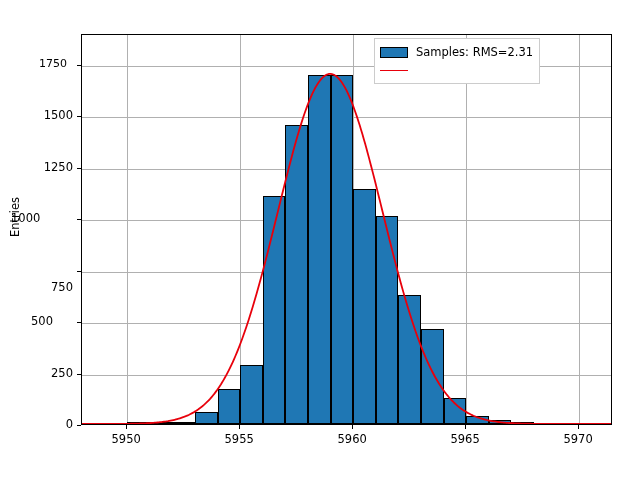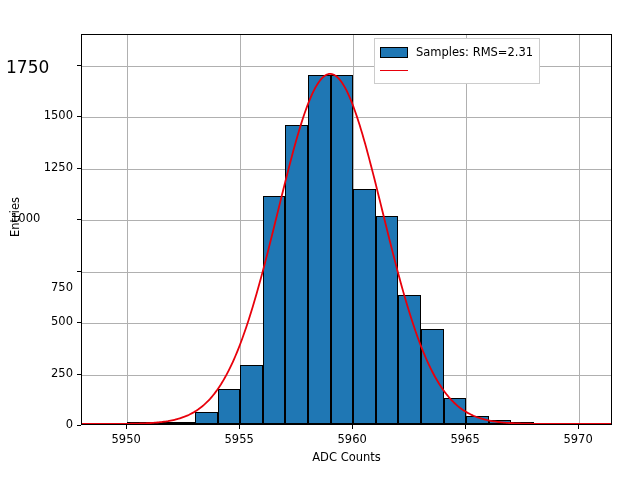--- a/index.html
+++ b/index.html
@@ -111,39 +111,38 @@
         <div class="hist-bar" style="left: 384.128px; width: 22.5957px; height: 7.82px; background: rgb(31, 119, 180); border-color: rgb(0, 0, 0);"></div>
         <div class="hist-bar" style="left: 406.723px; width: 22.5957px; height: 3.70421px; background: rgb(31, 119, 180); border-color: rgb(0, 0, 0);"></div>
         <div class="hist-bar" style="left: 429.319px; width: 22.5957px; height: 1.6px; background: rgb(31, 119, 180); border-color: rgb(0, 0, 0);"></div>
       </div>
     <svg id="fit-layer" viewBox="0 0 531 391" preserveAspectRatio="none">
       <polyline id="fit-path" fill="none" stroke="#e8000b" stroke-width="1.8" stroke-linejoin="round" stroke-linecap="round" points="0.00,391.00 1.33,390.99 2.66,390.99 3.98,390.99 5.31,390.99 6.64,390.99 7.96,390.99 9.29,390.99 10.62,390.99 11.95,390.99 13.27,390.99 14.60,390.98 15.93,390.98 17.26,390.98 18.59,390.98 19.91,390.97 21.24,390.97 22.57,390.97 23.89,390.96 25.22,390.96 26.55,390.96 27.88,390.95 29.20,390.94 30.53,390.94 31.86,390.93 33.19,390.92 34.52,390.92 35.84,390.91 37.17,390.90 38.50,390.89 39.82,390.87 41.15,390.86 42.48,390.85 43.81,390.83 45.14,390.81 46.46,390.79 47.79,390.77 49.12,390.75 50.45,390.72 51.77,390.70 53.10,390.66 54.43,390.63 55.75,390.60 57.08,390.56 58.41,390.51 59.74,390.47 61.07,390.42 62.39,390.36 63.72,390.30 65.05,390.24 66.38,390.17 67.70,390.09 69.03,390.01 70.36,389.92 71.68,389.82 73.01,389.72 74.34,389.61 75.67,389.48 77.00,389.35 78.32,389.21 79.65,389.06 80.98,388.89 82.30,388.72 83.63,388.53 84.96,388.32 86.29,388.11 87.61,387.87 88.94,387.62 90.27,387.35 91.60,387.06 92.93,386.75 94.25,386.42 95.58,386.07 96.91,385.70 98.23,385.30 99.56,384.87 100.89,384.41 102.22,383.93 103.55,383.41 104.87,382.87 106.20,382.29 107.53,381.67 108.86,381.01 110.18,380.32 111.51,379.59 112.84,378.81 114.16,377.99 115.49,377.12 116.82,376.21 118.15,375.24 119.48,374.22 120.80,373.15 122.13,372.02 123.46,370.83 124.79,369.58 126.11,368.27 127.44,366.89 128.77,365.45 130.09,363.94 131.42,362.35 132.75,360.70 134.08,358.96 135.41,357.15 136.73,355.26 138.06,353.29 139.39,351.24 140.71,349.10 142.04,346.87 143.37,344.55 144.70,342.15 146.02,339.65 147.35,337.06 148.68,334.37 150.01,331.59 151.34,328.71 152.66,325.73 153.99,322.66 155.32,319.48 156.64,316.21 157.97,312.83 159.30,309.36 160.63,305.78 161.95,302.11 163.28,298.33 164.61,294.46 165.94,290.49 167.27,286.42 168.59,282.26 169.92,278.00 171.25,273.66 172.57,269.22 173.90,264.69 175.23,260.09 176.56,255.40 177.89,250.63 179.21,245.78 180.54,240.87 181.87,235.89 183.20,230.84 184.52,225.74 185.85,220.58 187.18,215.37 188.50,210.12 189.83,204.83 191.16,199.51 192.49,194.16 193.82,188.79 195.14,183.41 196.47,178.02 197.80,172.63 199.13,167.25 200.45,161.88 201.78,156.53 203.11,151.21 204.43,145.92 205.76,140.68 207.09,135.49 208.42,130.35 209.75,125.29 211.07,120.29 212.40,115.38 213.73,110.56 215.05,105.84 216.38,101.22 217.71,96.72 219.04,92.34 220.36,88.08 221.69,83.96 223.02,79.98 224.35,76.15 225.68,72.48 227.00,68.97 228.33,65.63 229.66,62.47 230.98,59.48 232.31,56.68 233.64,54.08 234.97,51.67 236.30,49.46 237.62,47.45 238.95,45.65 240.28,44.07 241.61,42.70 242.93,41.55 244.26,40.61 245.59,39.90 246.91,39.42 248.24,39.15 249.57,39.11 250.90,39.30 252.23,39.71 253.55,40.34 254.88,41.19 256.21,42.27 257.54,43.56 258.86,45.07 260.19,46.79 261.52,48.72 262.84,50.86 264.17,53.20 265.50,55.74 266.83,58.47 268.16,61.39 269.48,64.49 270.81,67.77 272.14,71.22 273.46,74.84 274.79,78.61 276.12,82.54 277.45,86.61 278.77,90.82 280.10,95.16 281.43,99.62 282.76,104.20 284.09,108.88 285.41,113.67 286.74,118.55 288.07,123.51 289.39,128.56 290.72,133.67 292.05,138.84 293.38,144.06 294.70,149.33 296.03,154.64 297.36,159.98 298.69,165.35 300.02,170.73 301.34,176.12 302.67,181.51 304.00,186.89 305.32,192.27 306.65,197.62 307.98,202.95 309.31,208.26 310.64,213.52 311.96,218.74 313.29,223.92 314.62,229.04 315.95,234.11 317.27,239.12 318.60,244.06 319.93,248.92 321.25,253.72 322.58,258.44 323.91,263.08 325.24,267.63 326.57,272.10 327.89,276.48 329.22,280.77 330.55,284.96 331.88,289.06 333.20,293.07 334.53,296.98 335.86,300.78 337.18,304.49 338.51,308.10 339.84,311.61 341.17,315.03 342.50,318.34 343.82,321.55 345.15,324.66 346.48,327.67 347.80,330.58 349.13,333.40 350.46,336.12 351.79,338.74 353.11,341.27 354.44,343.71 355.77,346.06 357.10,348.32 358.43,350.49 359.75,352.57 361.08,354.58 362.41,356.49 363.73,358.33 365.06,360.09 366.39,361.78 367.72,363.39 369.05,364.92 370.37,366.39 371.70,367.79 373.03,369.13 374.36,370.40 375.68,371.61 377.01,372.76 378.34,373.85 379.66,374.89 380.99,375.87 382.32,376.81 383.65,377.69 384.98,378.53 386.30,379.32 387.63,380.07 388.96,380.77 390.29,381.44 391.61,382.07 392.94,382.67 394.27,383.22 395.59,383.75 396.92,384.25 398.25,384.71 399.58,385.15 400.91,385.56 402.23,385.94 403.56,386.30 404.89,386.64 406.21,386.96 407.54,387.25 408.87,387.53 410.20,387.78 411.52,388.02 412.85,388.25 414.18,388.46 415.51,388.65 416.84,388.83 418.16,389.00 419.49,389.16 420.82,389.30 422.14,389.44 423.47,389.56 424.80,389.68 426.13,389.79 427.45,389.89 428.78,389.98 430.11,390.06 431.44,390.14 432.77,390.21 434.09,390.28 435.42,390.34 436.75,390.40 438.07,390.45 439.40,390.50 440.73,390.54 442.06,390.58 443.39,390.62 444.71,390.65 446.04,390.68 447.37,390.71 448.70,390.74 450.02,390.76 451.35,390.79 452.68,390.81 454.00,390.82 455.33,390.84 456.66,390.86 457.99,390.87 459.32,390.88 460.64,390.89 461.97,390.90 463.30,390.91 464.63,390.92 465.95,390.93 467.28,390.94 468.61,390.94 469.93,390.95 471.26,390.95 472.59,390.96 473.92,390.96 475.25,390.97 476.57,390.97 477.90,390.97 479.23,390.98 480.55,390.98 481.88,390.98 483.21,390.98 484.54,390.98 485.86,390.99 487.19,390.99 488.52,390.99 489.85,390.99 491.18,390.99 492.50,390.99 493.83,390.99 495.16,390.99 496.48,390.99 497.81,391.00 499.14,391.00 500.47,391.00 501.80,391.00 503.12,391.00 504.45,391.00 505.78,391.00 507.11,391.00 508.43,391.00 509.76,391.00 511.09,391.00 512.41,391.00 513.74,391.00 515.07,391.00 516.40,391.00 517.73,391.00 519.05,391.00 520.38,391.00 521.71,391.00 523.04,391.00 524.36,391.00 525.69,391.00 527.02,391.00 528.34,391.00 529.67,391.00 531.00,391.00"></polyline>
     </svg>
   </div>
 
   <div id="yaxis-title">Entries</div>
-  <div id="xaxis-title">ADC Counts</div>
 
   <div id="tick-labels-y">
       <div class="tick-y" style="position: absolute; left: 77px; top: 425px;"></div>
       <div style="position: absolute; left: 11px; top: 417px; width: 62px; text-align: right; font-size: 11.5px; color: rgb(0, 0, 0);">0</div>
       <div class="tick-y" style="position: absolute; left: 77px; top: 374px;"></div>
       <div style="position: absolute; left: 11px; top: 365.553px; width: 62px; text-align: right; font-size: 11.5px; color: rgb(0, 0, 0);">250</div>
       <div class="tick-y" style="position: absolute; left: 77px; top: 322px;"></div>
-      <div style="position: absolute; left: 11px; top: 314.105px; width: 62px; text-align: right; font-size: 11.5px; color: rgb(0, 0, 0);">500</div>
+      <div style="position: absolute; left: 11px; top: 314.105px; width: 62px; text-align: center; font-size: 11.5px; color: rgb(0, 0, 0);">500</div>
       <div class="tick-y" style="position: absolute; left: 77px; top: 271px;"></div>
       <div style="position: absolute; left: 11px; top: 262.658px; width: 62px; text-align: right; font-size: 11.5px; color: rgb(0, 0, 0); margin-top: 17px;">750</div>
       <div class="tick-y" style="position: absolute; left: 77px; top: 219px;"></div>
       <div style="position: absolute; left: 11px; top: 211.211px; width: 62px; text-align: left; font-size: 11.5px; color: rgb(0, 0, 0);">1000</div>
       <div class="tick-y" style="position: absolute; left: 77px; top: 168px;"></div>
       <div style="position: absolute; left: 11px; top: 159.763px; width: 62px; text-align: right; font-size: 11.5px; color: rgb(0, 0, 0);">1250</div>
       <div class="tick-y" style="position: absolute; left: 77px; top: 116px;"></div>
       <div style="position: absolute; left: 11px; top: 108.316px; width: 62px; text-align: right; font-size: 11.5px; color: rgb(0, 0, 0);">1500</div>
       <div class="tick-y" style="position: absolute; left: 77px; top: 65px;"></div>
-      <div style="position: absolute; left: 6px; top: 56.8684px; width: 62px; text-align: left; font-size: 17px; color: rgb(0, 0, 0);">1750</div>
+      <div style="position: absolute; left: 22px; top: 56.8684px; width: 62px; text-align: center; font-size: 11px; color: rgb(0, 0, 0);">1750</div>
     </div>
   <div id="tick-labels-x">
       <div style="position: absolute; left: 126px; top: 425px; width: 1px; height: 4px; background: rgb(0, 0, 0);"></div>
       <div style="position: absolute; left: 91.1915px; top: 432px; width: 70px; text-align: center; font-size: 11.5px; color: rgb(0, 0, 0);">5950</div>
       <div style="position: absolute; left: 239px; top: 425px; width: 1px; height: 4px; background: rgb(0, 0, 0);"></div>
       <div style="position: absolute; left: 204.17px; top: 432px; width: 70px; text-align: center; font-size: 11.5px; color: rgb(0, 0, 0);">5955</div>
       <div style="position: absolute; left: 352px; top: 425px; width: 1px; height: 4px; background: rgb(0, 0, 0);"></div>
       <div style="position: absolute; left: 317.149px; top: 432px; width: 70px; text-align: center; font-size: 11.5px; color: rgb(0, 0, 0);">5960</div>
       <div style="position: absolute; left: 465px; top: 425px; width: 1px; height: 4px; background: rgb(0, 0, 0);"></div>
       <div style="position: absolute; left: 430.128px; top: 432px; width: 70px; text-align: center; font-size: 11.5px; color: rgb(0, 0, 0);">5965</div>

